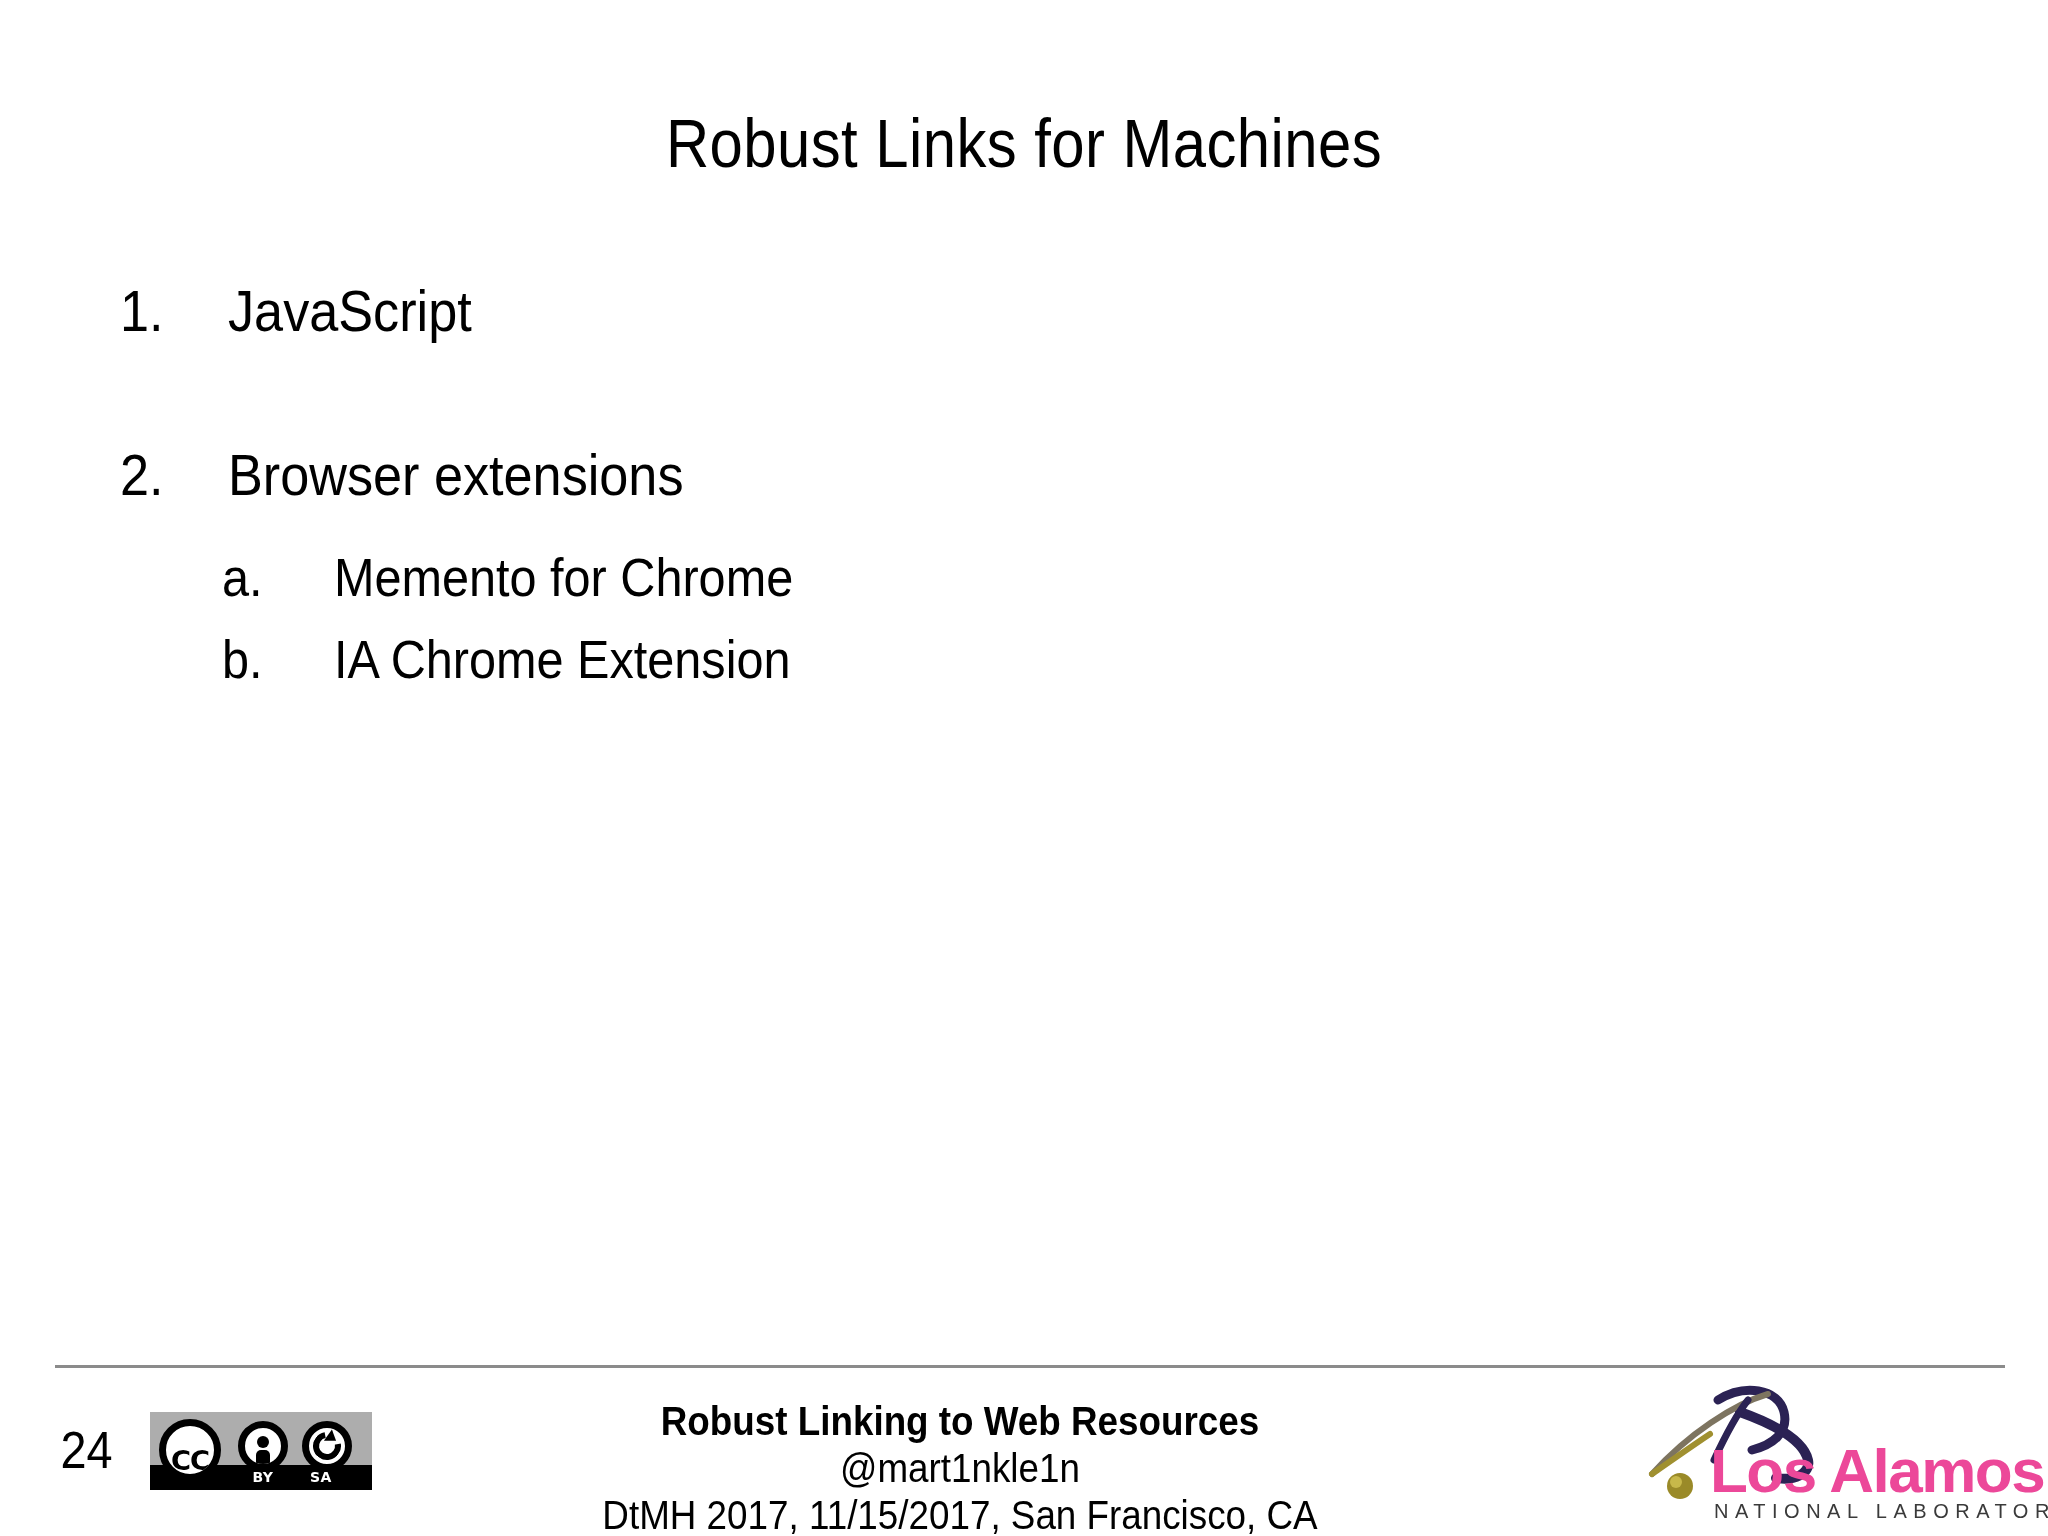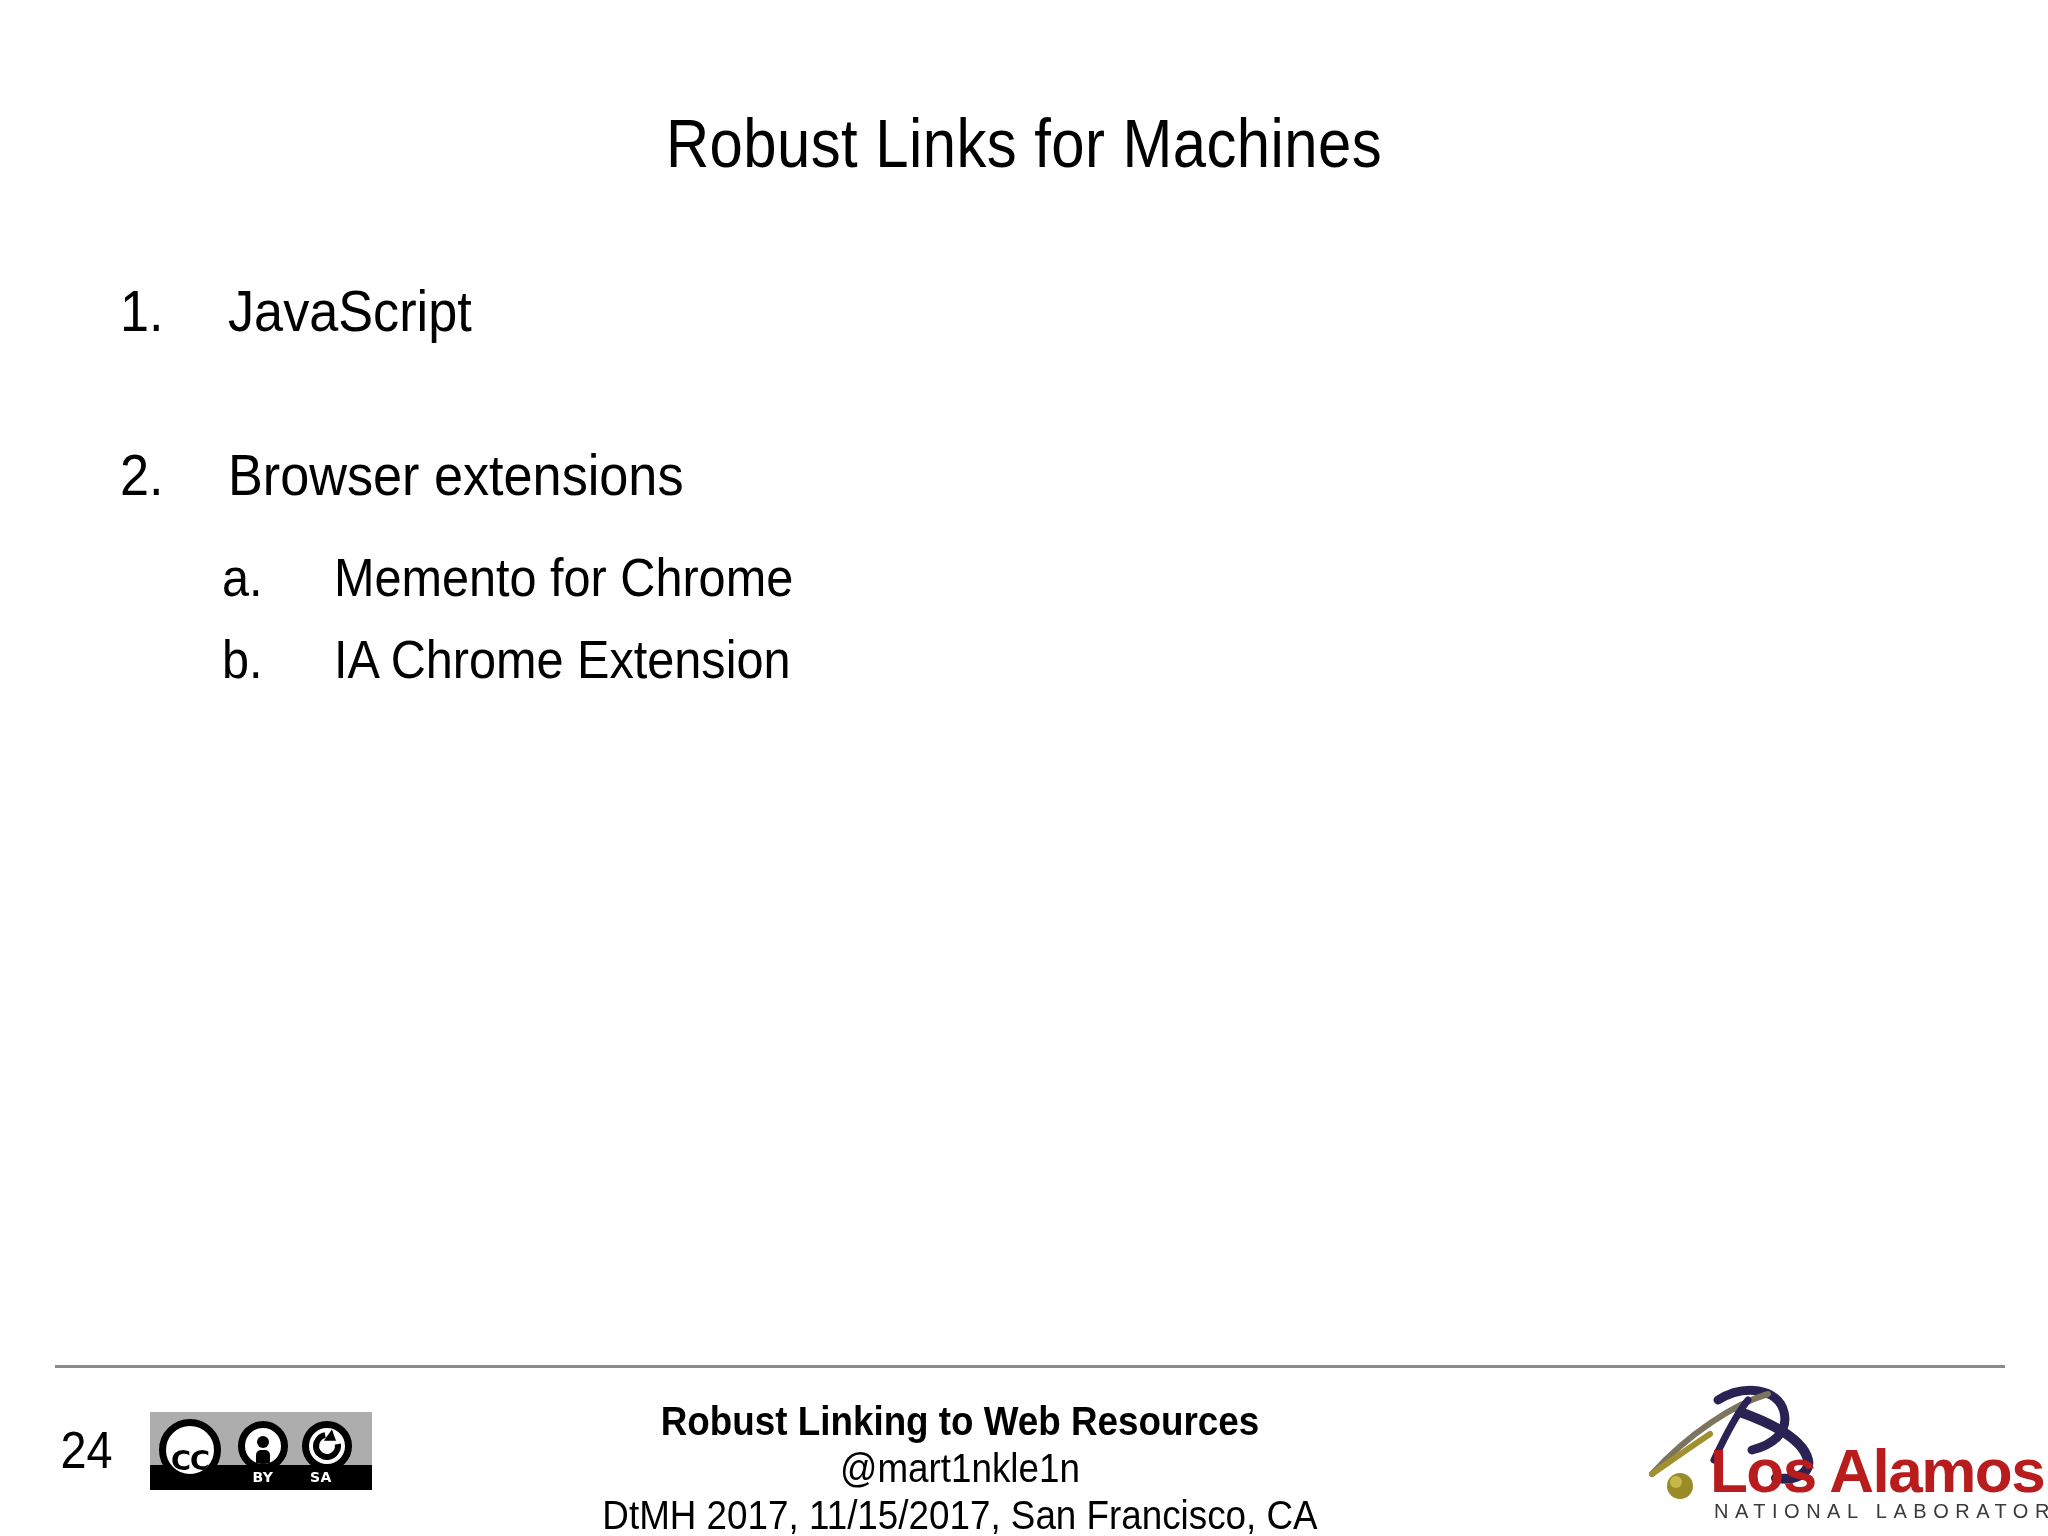--- a/index.html
+++ b/index.html
@@ -251,21 +251,21 @@
     height: 146px;
   }
   .lanl-wordmark {
     position: absolute;
     left: 62px;
     top: 58px;
     font-size: 62px;
     line-height: 62px;
     font-weight: 700;
     letter-spacing: -1.5px;
-    color: #b91c1c;
+    color: #ec4899;
     white-space: nowrap;
   }
   .lanl-sub {
     position: absolute;
     left: 66px;
     top: 118px;
     font-size: 20px;
     line-height: 22px;
     font-weight: 400;
     letter-spacing: 6.5px;

